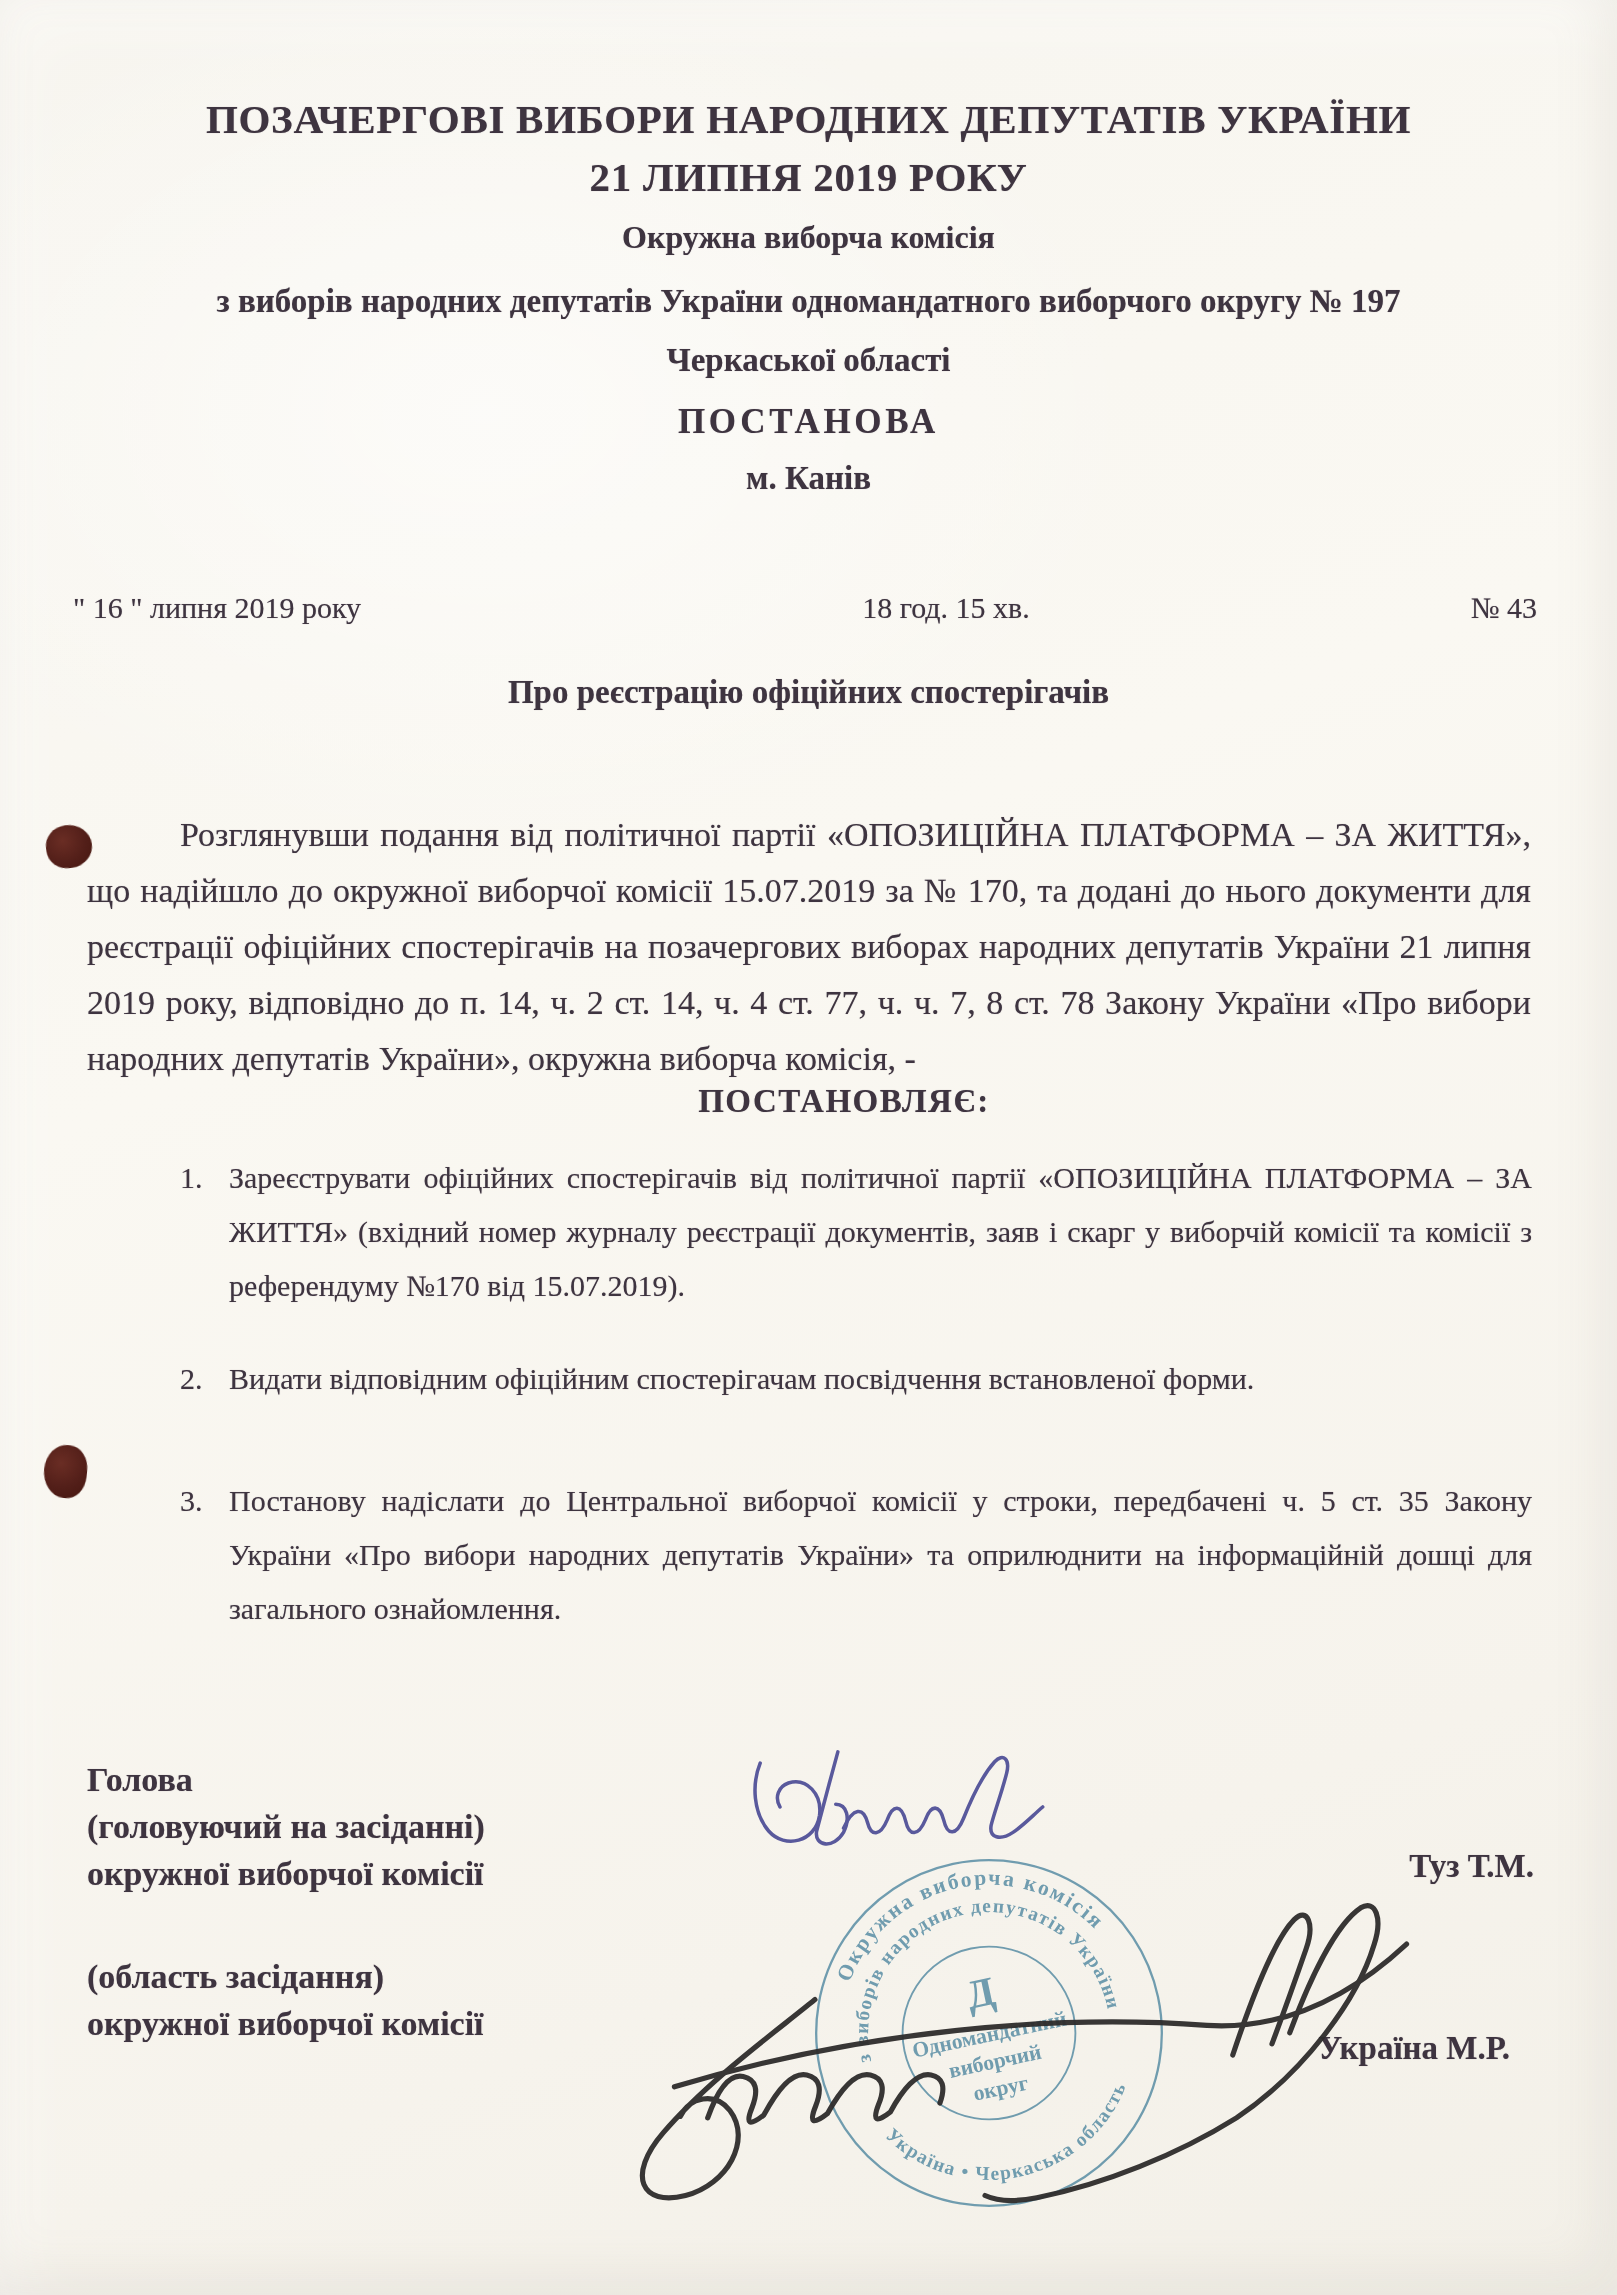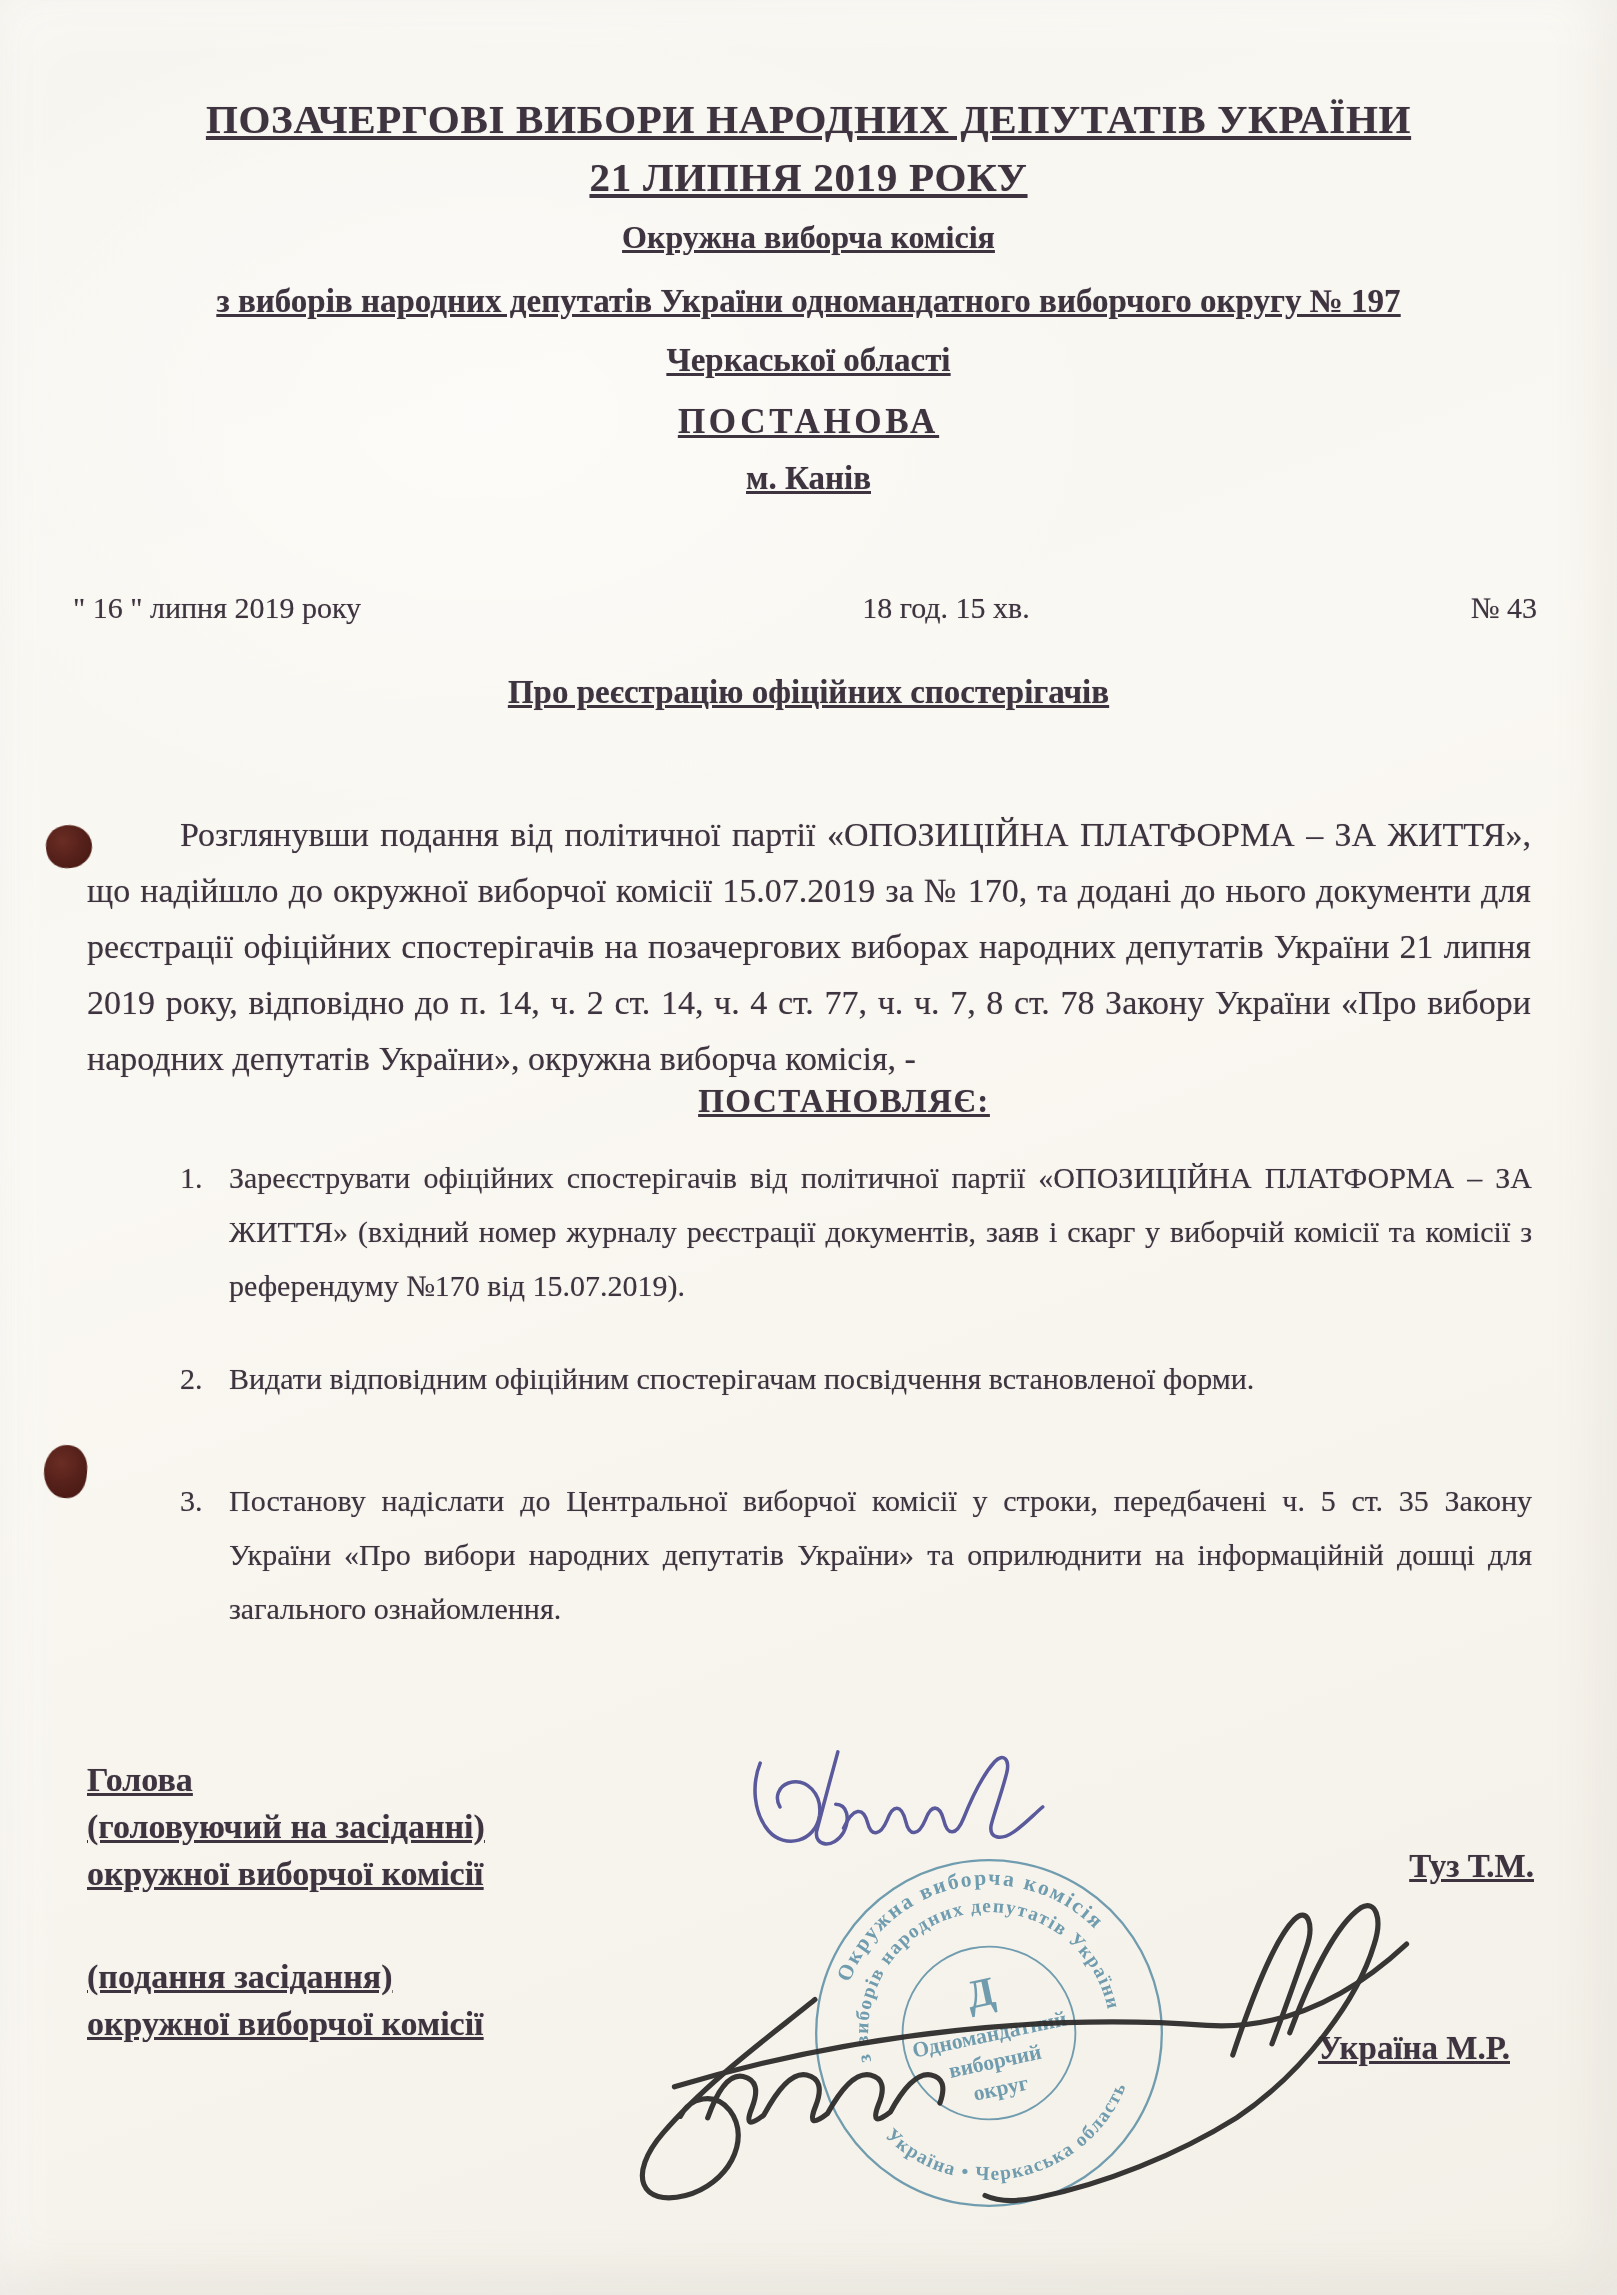--- a/index.html
+++ b/index.html
@@ -8,21 +8,21 @@
     background:
       radial-gradient(1111px 740px at 30% 18%, rgba(255,255,255,.55), rgba(255,255,255,0) 60%),
       linear-gradient(160deg,#f7f5ef 0%,#faf8f2 40%,#f6f3ec 78%,#f3f0e8 100%);
     box-shadow:inset -13.3px -19px 52px rgba(150,140,120,.12), inset 16.3px 22px 67px rgba(255,255,255,.45);
     font-family:"Liberation Serif","DejaVu Serif",serif;
     color:#3e3440;
   }
   .abs{position:absolute;}
   .center{left:0;right:0;text-align:center;}
   .ink{text-shadow:0 0 0.9px rgba(62,52,64,.45);}
-  .b{font-weight:700;text-decoration:underline;}
+  .b{font-weight:700;}
 
   .t1{top:95px;font-size:41px;letter-spacing:0.7px;}
   .t2{top:153px;font-size:41px;letter-spacing:0.7px;}
   .c1{top:219px;font-size:32px;}
   .c2{top:283px;font-size:33px;}
   .c3{top:342px;font-size:33px;}
   .doctype{top:402px;font-size:35px;letter-spacing:3.7px;}
   .city{top:460px;font-size:33px;}
 
   .dateline{top:591px;left:73px;right:80px;display:flex;justify-content:space-between;align-items:baseline;font-size:30px;}
@@ -130,21 +130,21 @@
   </svg>
 
   <div class="abs sigblock sig-head ink b">
     <div>Голова</div>
     <div>(головуючий на засіданні)</div>
     <div>окружної виборчої комісії</div>
   </div>
   <div class="abs name name-head ink b">Туз Т.М.</div>
 
   <div class="abs sigblock sig-sec ink b">
-    <div>(подання засідання)</div>
+    <div>(область засідання)</div>
     <div>окружної виборчої комісії</div>
   </div>
   <div class="abs name name-sec ink b">Україна М.Р.</div>
 
   <svg class="sig-blue" width="385" height="113" viewBox="0 0 545 160">
     <g fill="none" stroke="#4c4c96" stroke-width="5" stroke-linecap="round" stroke-linejoin="round">
       <path d="M 20,30 C 8,60 10,100 32,126 C 55,152 98,142 104,104 C 108,74 86,50 60,58 C 46,63 40,78 48,92"></path>
       <path d="M 130,14 C 120,50 108,96 100,126 C 96,148 124,152 138,128 C 148,108 143,88 127,88"></path>
       <path d="M 138,122 C 152,92 166,92 172,114 C 177,134 190,134 200,110 C 208,88 220,88 226,112 C 231,134 244,134 254,110 C 262,88 274,88 280,111 C 285,133 298,133 308,108 C 318,83 334,48 352,28 C 364,15 374,24 369,44 C 362,72 352,98 347,118 C 344,136 360,140 378,128 C 394,117 406,104 420,92"></path>
     </g>

